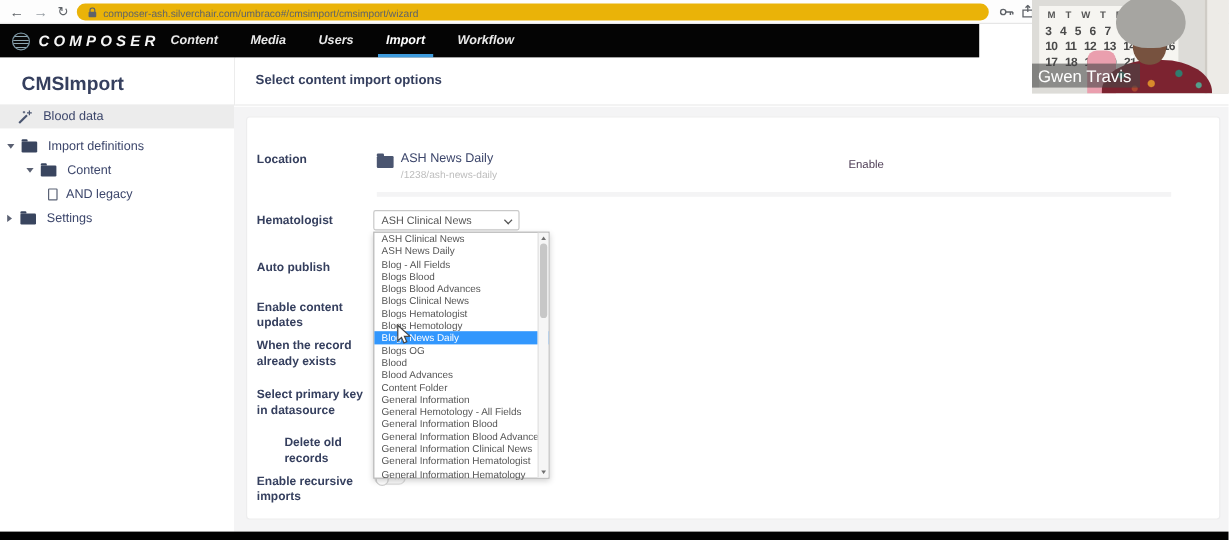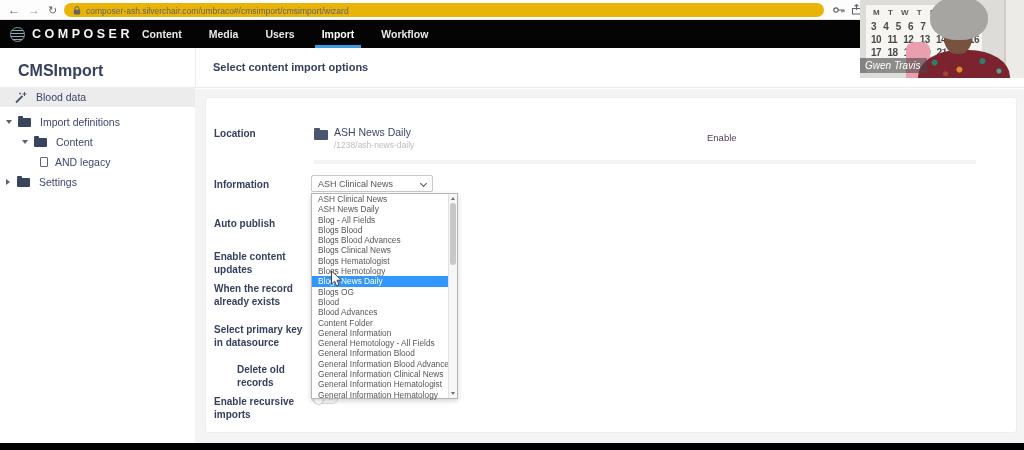--- a/index.html
+++ b/index.html
@@ -14,21 +14,21 @@
   #nav-back { left:8px; }
   #nav-fwd { left:28px; color:#9aa0a6; }
   #nav-reload { left:48px; font-size:11px; }
   #url-pill { position:absolute; left:64px; top:3px; width:760px; height:14px; background:#eab308; border-radius:7px; }
   #padlock { position:absolute; left:9px; top:3px; }
   #url-text { position:absolute; left:22px; top:2.5px; font-size:8.5px; color:#5f6368; white-space:nowrap; }
   #key-icon { position:absolute; left:833px; top:5px; }
   #share-icon { position:absolute; left:851px; top:4px; }
 
   
-  #top-nav { left:0; top:20px; width:1024px; height:28px; background:#040404; }
+  #top-nav { left:0; top:20px; width:816px; height:28px; background:#040404;font-style:italic; }
   #brand { position:absolute; left:10px; top:0; height:28px; display:flex; align-items:center; }
   #brand-icon { width:15px; height:15px; border-radius:50%; border:1.5px solid #7d98a5;
     background:repeating-linear-gradient(180deg,#0a0a0a 0 2px,#8fa8b2 2px 3px); margin-right:7px; }
   #brand-text { color:#f5f5f5; font-size:12.5px; letter-spacing:3.5px; font-weight:600; }
   #nav-items { position:absolute; left:142px; top:0; height:28px; display:flex; gap:27px; align-items:stretch; }
   .nav-item { position:relative; display:flex; align-items:center; color:#e9e9e9; font-size:10.5px; font-weight:700; cursor:default; }
   .nav-item.active { color:#ffffff; }
   .nav-item.active::after { content:""; position:absolute; left:-7px; right:-7px; bottom:0; height:3px; background:#3e9bdc; }
 
   
@@ -111,21 +111,21 @@
     background-image:radial-gradient(circle at 18% 45%, #2f7d6f 2.5px, transparent 3.5px),
       radial-gradient(circle at 45% 70%, #d98a2b 2.5px, transparent 3.5px),
       radial-gradient(circle at 70% 40%, #2f7d6f 2.5px, transparent 3.5px),
       radial-gradient(circle at 88% 75%, #53a08c 2px, transparent 3px),
       radial-gradient(circle at 30% 85%, #a8442f 2px, transparent 3px); }
   #person-face { position:absolute; left:84px; top:20px; width:28px; height:34px; background:#77523f; border-radius:46%; }
   #person-hair { position:absolute; left:70px; top:-4px; width:58px; height:44px; background:#a6a5a1;
     border-radius:50% 50% 46% 46%; }
   #earring { position:absolute; left:82px; top:46px; width:3px; height:3px; background:#fff; border-radius:50%; }
   #name-tag { position:absolute; left:0; bottom:5px; background:rgba(70,70,70,0.6); color:#fff;
-    font-size:10px; padding:2px 7px 2px 5px;font-style:italic; }
+    font-size:14px; padding:2px 7px 2px 5px; }
 
   #bottom-bar { left:0; top:443px; width:1024px; height:7px; background:#000; }
 </style>
 </head>
 <body>
 
 <div id="stage">
 
   <div id="browser-bar" class="abs">
     <div id="nav-back" class="chrome-btn">←</div>
@@ -207,21 +207,21 @@
 
   <div id="card" class="abs">
 
     <div id="lbl-location" class="field-label">Location</div>
     <div id="loc-folder"></div>
     <div id="loc-name">ASH News Daily</div>
     <div id="loc-path">/1238/ash-news-daily</div>
     <div id="remove-link">Enable</div>
     <div id="loc-divider"></div>
 
-    <div id="lbl-doctype" class="field-label">Information</div>
+    <div id="lbl-doctype" class="field-label">Hematologist</div>
     <div id="lbl-autopublish" class="field-label">Auto publish</div>
     <div id="lbl-updates" class="field-label">Enable content updates</div>
     <div id="lbl-exists" class="field-label">When the record already exists</div>
     <div id="lbl-pk" class="field-label">Select primary key in datasource</div>
     <div id="lbl-delete" class="field-label">Delete old records</div>
     <div id="lbl-recursive" class="field-label">Enable recursive imports</div>
 
     <div id="doctype-select">
       <span>ASH Clinical News</span>
       <span id="select-chevron"></span>

